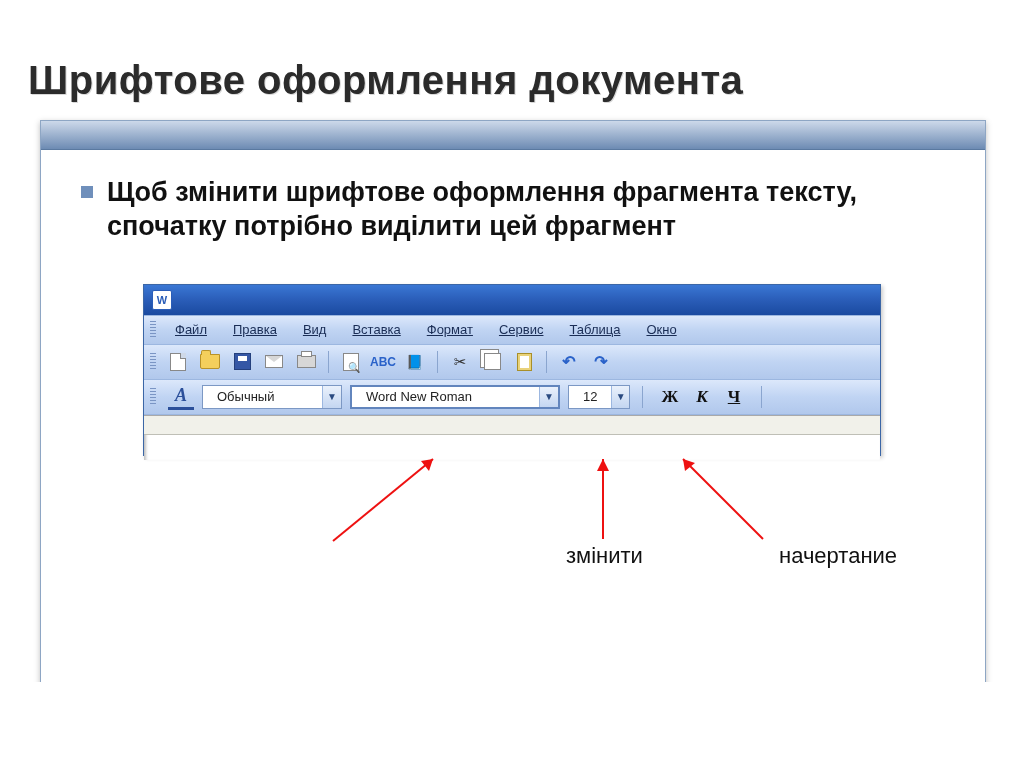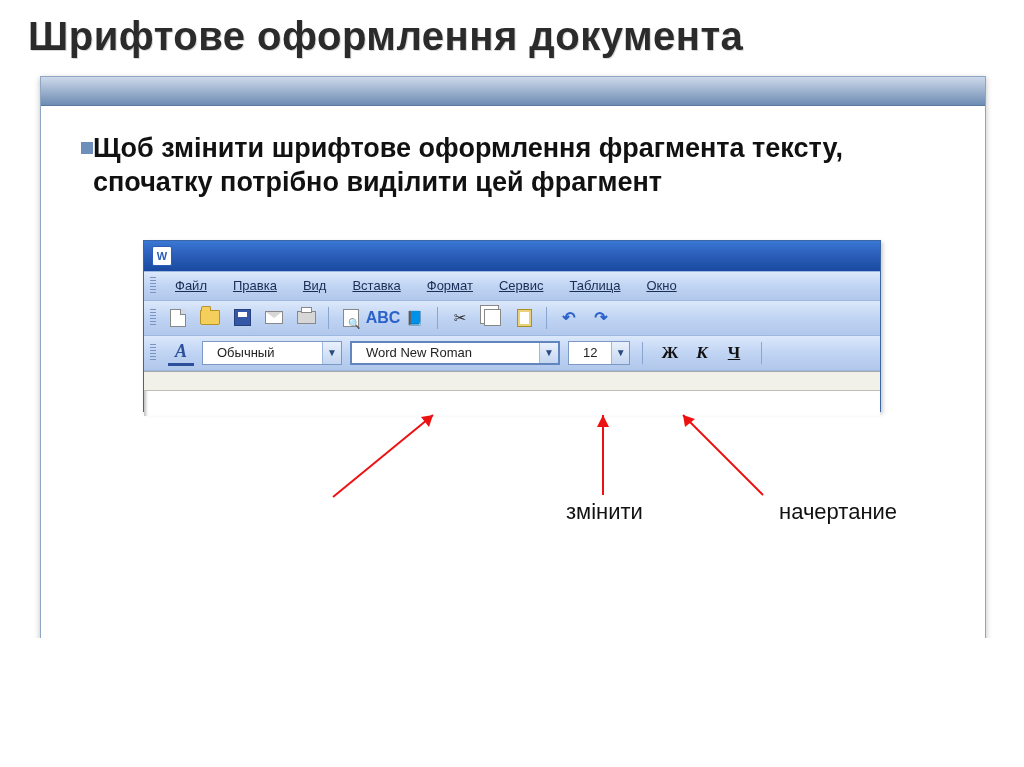--- a/index.html
+++ b/index.html
@@ -1,16 +1,16 @@
 <!DOCTYPE html>
 <html><head>
 <meta charset="utf-8">
 <style>
   html,body{margin:0;padding:0;font-family:Arial,Helvetica,sans-serif;background:#fff;}
-  .page{width:1024px;height:638px;position:relative;box-sizing:border-box;}
+  .page{width:1024px;height:638px;position:relative;box-sizing:border-box;margin-top:44px;}
   .title{
     font-size:40px;font-weight:900;color:#2b2b2b;
     padding:14px 0 6px 28px;
     text-shadow:1px 1px 0 #d8d8d8;
     letter-spacing:.5px;
   }
   .card{
     position:absolute;left:40px;top:76px;width:944px;height:644px;
     border:1px solid #8ea6c4;background:#fff;
     box-shadow:0 2px 6px rgba(0,0,0,.25);
@@ -18,21 +18,21 @@
   .card-top{
     height:28px;background:linear-gradient(#cdd9ea,#6d8bb3);
     border-bottom:1px solid #5a79a0;
   }
   .card-bottom{
     position:absolute;left:0;right:0;bottom:0;height:28px;
     background:linear-gradient(#f0f3f8,#c5d2e4);
     border-top:1px solid #9fb3ce;
   }
   .card-body{padding:26px 34px 0 40px;}
-  .bullet-row{display:flex;align-items:flex-start;margin-bottom:40px;}
+  .bullet-row{display:flex;align-items:flex-start;gap:14px;margin-bottom:40px;}
   .bullet{
     width:12px;height:12px;background:#6f8fbb;margin-top:10px;flex:0 0 12px;
   }
   .para{font-size:27px;font-weight:700;color:#111;line-height:1.25;max-width:840px;}
 
   
   .word-shot{
     position:relative;margin:20px 0 0 62px;width:736px;height:170px;
     border:1px solid #3b66a6;box-shadow:2px 2px 4px rgba(0,0,0,.2);
     background:#e6e4da;
@@ -131,21 +131,21 @@
   .g-print::before{content:"";position:absolute;top:-5px;left:3px;right:3px;height:4px;background:#fff;border:1px solid #888;}
   .g-cut{font-size:15px;color:#333;}
   .g-copy{width:15px;height:15px;background:#fff;border:1px solid #888;box-shadow:-3px -3px 0 #fff,-3px -3px 0 1px #888;}
   .g-paste{width:13px;height:16px;background:#e9d27a;border:1px solid #a88f2a;position:relative;}
   .g-paste::after{content:"";position:absolute;top:2px;left:2px;right:2px;bottom:2px;background:#fff;}
   .g-undo,.g-redo{font-size:16px;color:#2a62c9;font-weight:bold;}
   .g-mail{width:16px;height:11px;background:#fff;border:1px solid #888;position:relative;}
   .g-mail::after{content:"";position:absolute;top:0;left:0;right:0;height:0;border-left:8px solid transparent;border-right:8px solid transparent;border-top:6px solid #d7d7d7;}
   .g-preview{width:14px;height:16px;background:#fff;border:1px solid #888;position:relative;}
   .g-preview::after{content:"🔍";position:absolute;font-size:10px;right:-3px;bottom:-3px;}
-  .g-spell{color:#2a62c9;font-weight:bold;font-size:16px;}
+  .g-spell{color:#2a62c9;font-weight:bold;font-size:12px;}
   .g-research{font-size:14px;}
 
 </style>
 </head>
 <body>
 
 <div class="page">
   <div class="title">Шрифтове оформлення документа</div>
 
   <div class="card">

